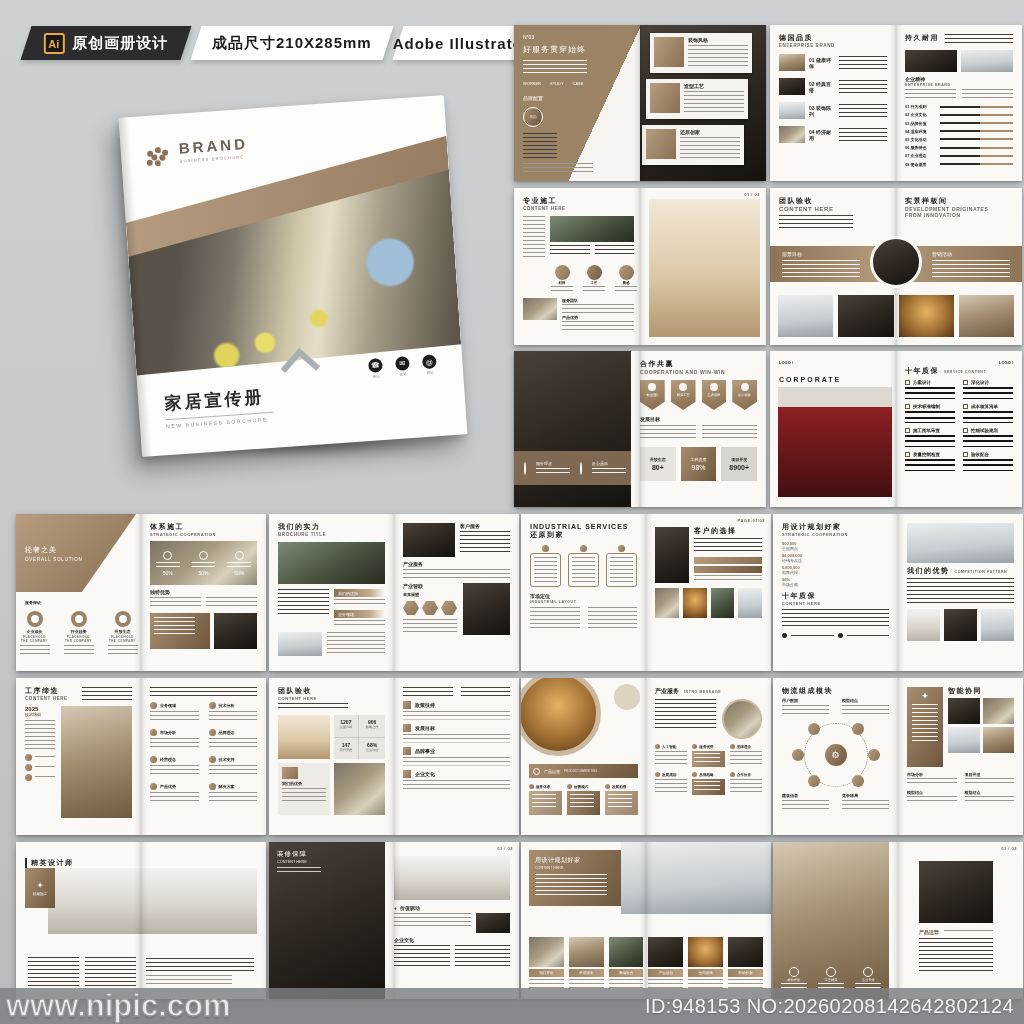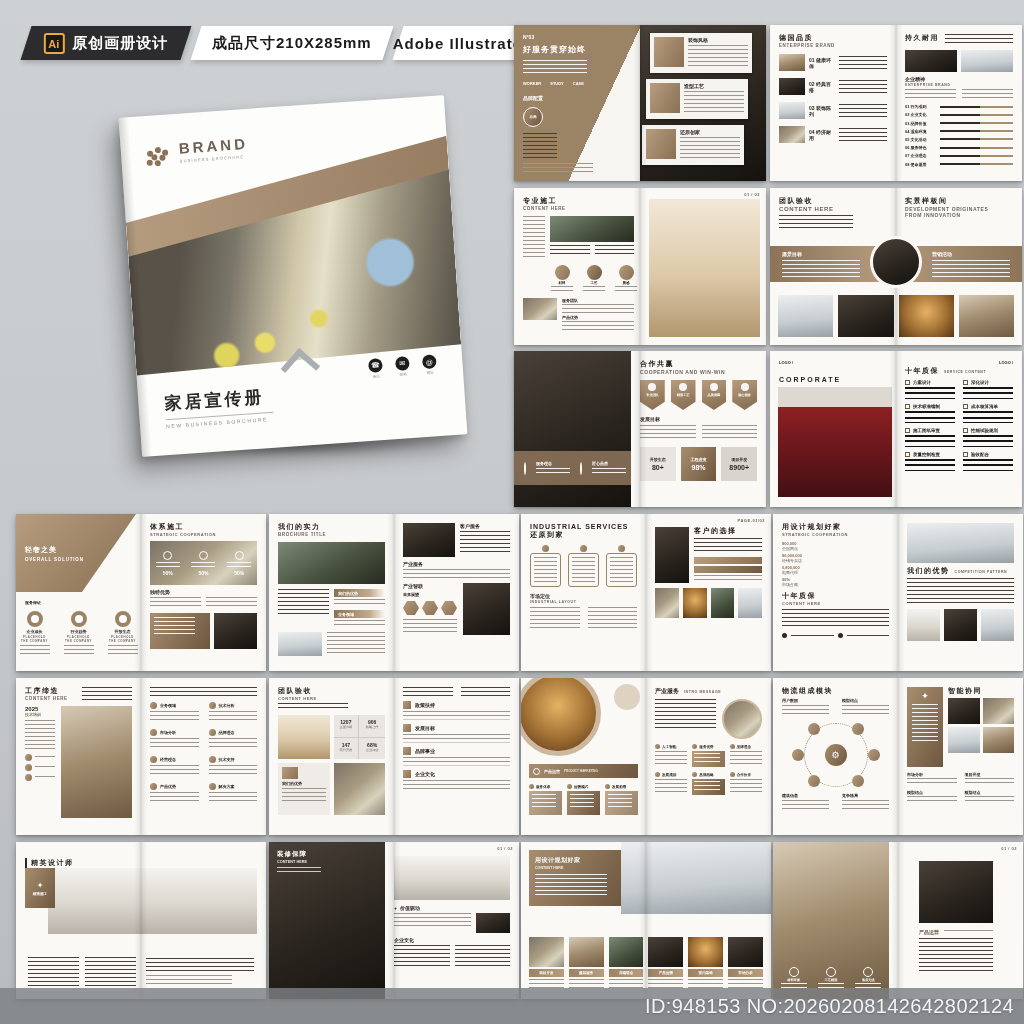--- a/index.html
+++ b/index.html
@@ -57,21 +57,21 @@
 .ph-b{background:linear-gradient(155deg,#4a4239,#2b251f 55%,#15120e)}
 .ph-c{background:linear-gradient(180deg,#f1e8d7,#ddc9a9 55%,#b2976f)}
 .ph-d{background:linear-gradient(180deg,#ddd8d1 0 18%,#8d2023 18%,#63161a 65%,#431013)}
 .ph-e{background:linear-gradient(150deg,#7c8a76,#48523f 55%,#272b20)}
 .ph-f{background:linear-gradient(175deg,#eceeef,#c6ccd0 60%,#99a1a6)}
 .ph-g{background:radial-gradient(circle at 50% 40%,#e5b264,#a06f33 55%,#583517)}
 .ph-h{background:linear-gradient(165deg,#d6c9b4,#a18c6e 48%,#6f5b42)}
 .ph-i{background:linear-gradient(180deg,#f4f3f0,#dbd7cf 55%,#b8b2a8)}
 .lbl{font-weight:bold;color:#2b2722}
 .l5{font-size:5px}.l4{font-size:4px}.l6{font-size:6px}
-.wlbl{color:#fff;font-weight:bold}
+.wlbl{color:#fff;font-weight:normal}
 .flexr{display:flex}
 .circ{border-radius:50%}
 .donut{width:16px;height:16px;border-radius:50%;border:4.5px solid #9b8366;background:#fff}
 .hex{width:16px;height:14px;background:linear-gradient(140deg,#b79d7e,#8a7054);clip-path:polygon(25% 0,75% 0,100% 50%,75% 100%,25% 100%,0 50%)}
 .shield{width:26px;height:30px;clip-path:polygon(0 0,100% 0,100% 72%,50% 100%,0 72%);background:linear-gradient(160deg,#b79d7e,#83684c);display:flex;flex-direction:column;align-items:center;padding-top:3px;gap:2px}
 .shield .ic{width:8px;height:8px;border-radius:50%;background:#fff;opacity:.92}
 .statbox{flex:1;height:34px;display:flex;flex-direction:column;align-items:center;justify-content:center;gap:2px}
 .barrow{display:flex;align-items:center;gap:3px;margin-top:3.2px}
 .bar{flex:1;height:2px;background:linear-gradient(90deg,#2e2a25 0 55%,#a98e6b 55%)}
 .pageno{position:absolute;top:4px;right:6px;font-size:4px;color:#6d675f;font-weight:bold;letter-spacing:.5px}
@@ -1136,13 +1136,14 @@
       <div class="tl lt" style="flex:1;height:4px"></div>
     </div>
     <div class="tl" style="width:74px;height:34px;margin:3px auto 0"></div>
   </div>
 </div>
 
 <div class="idbar">
   <span class="idtext">ID:948153 NO:20260208142642802124</span>
 </div>
 <div class="wm">
+  <span class="url">www.nipic.com</span>
 </div>
 
 </body></html>

